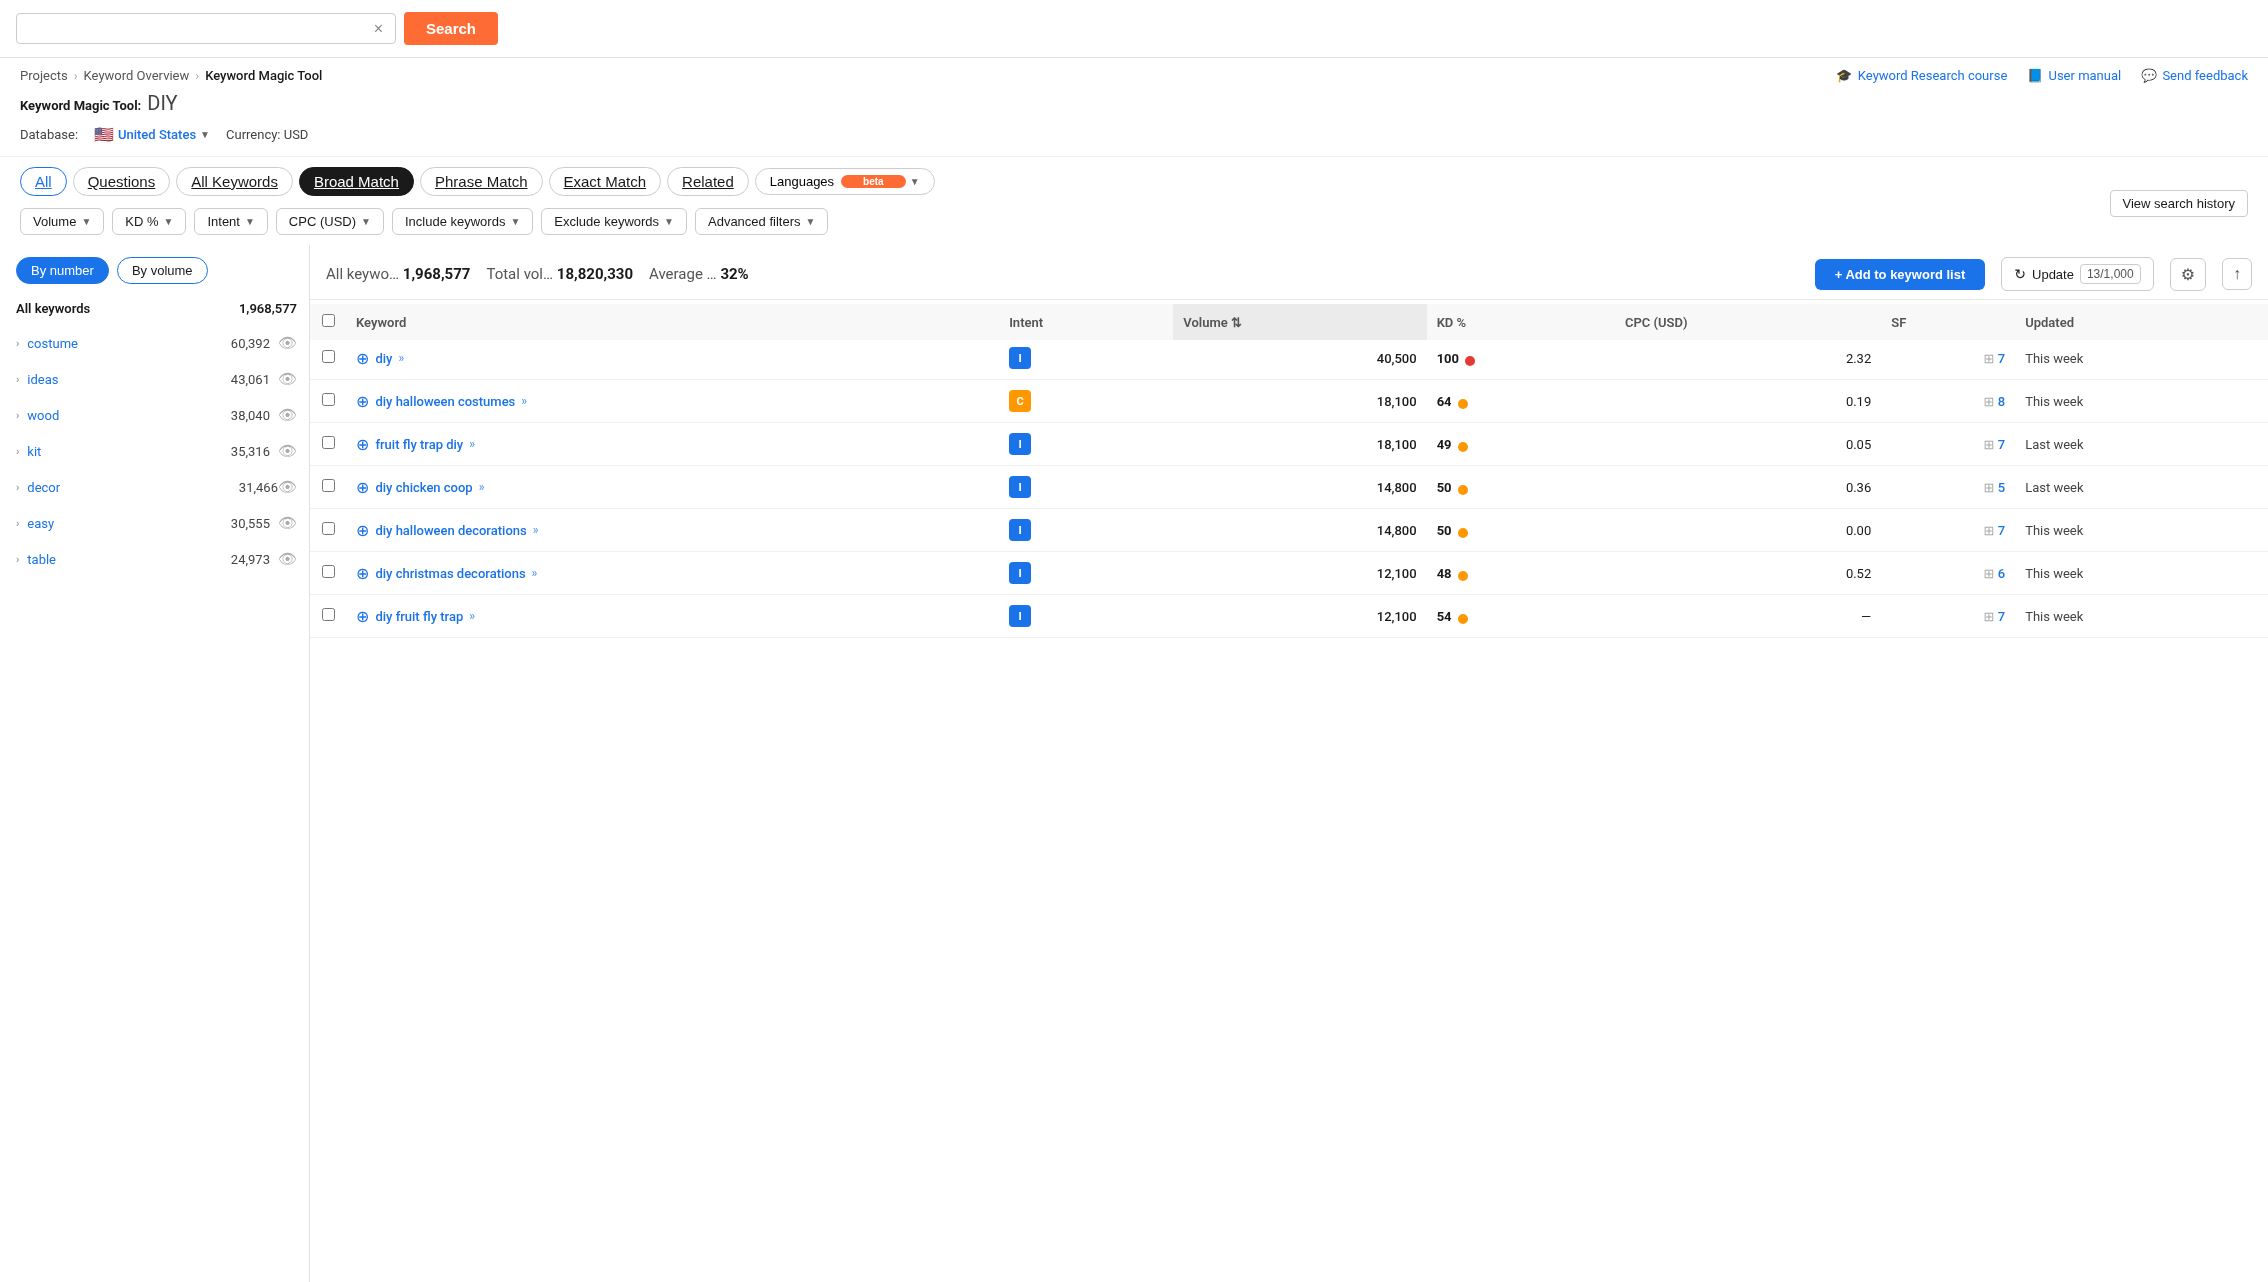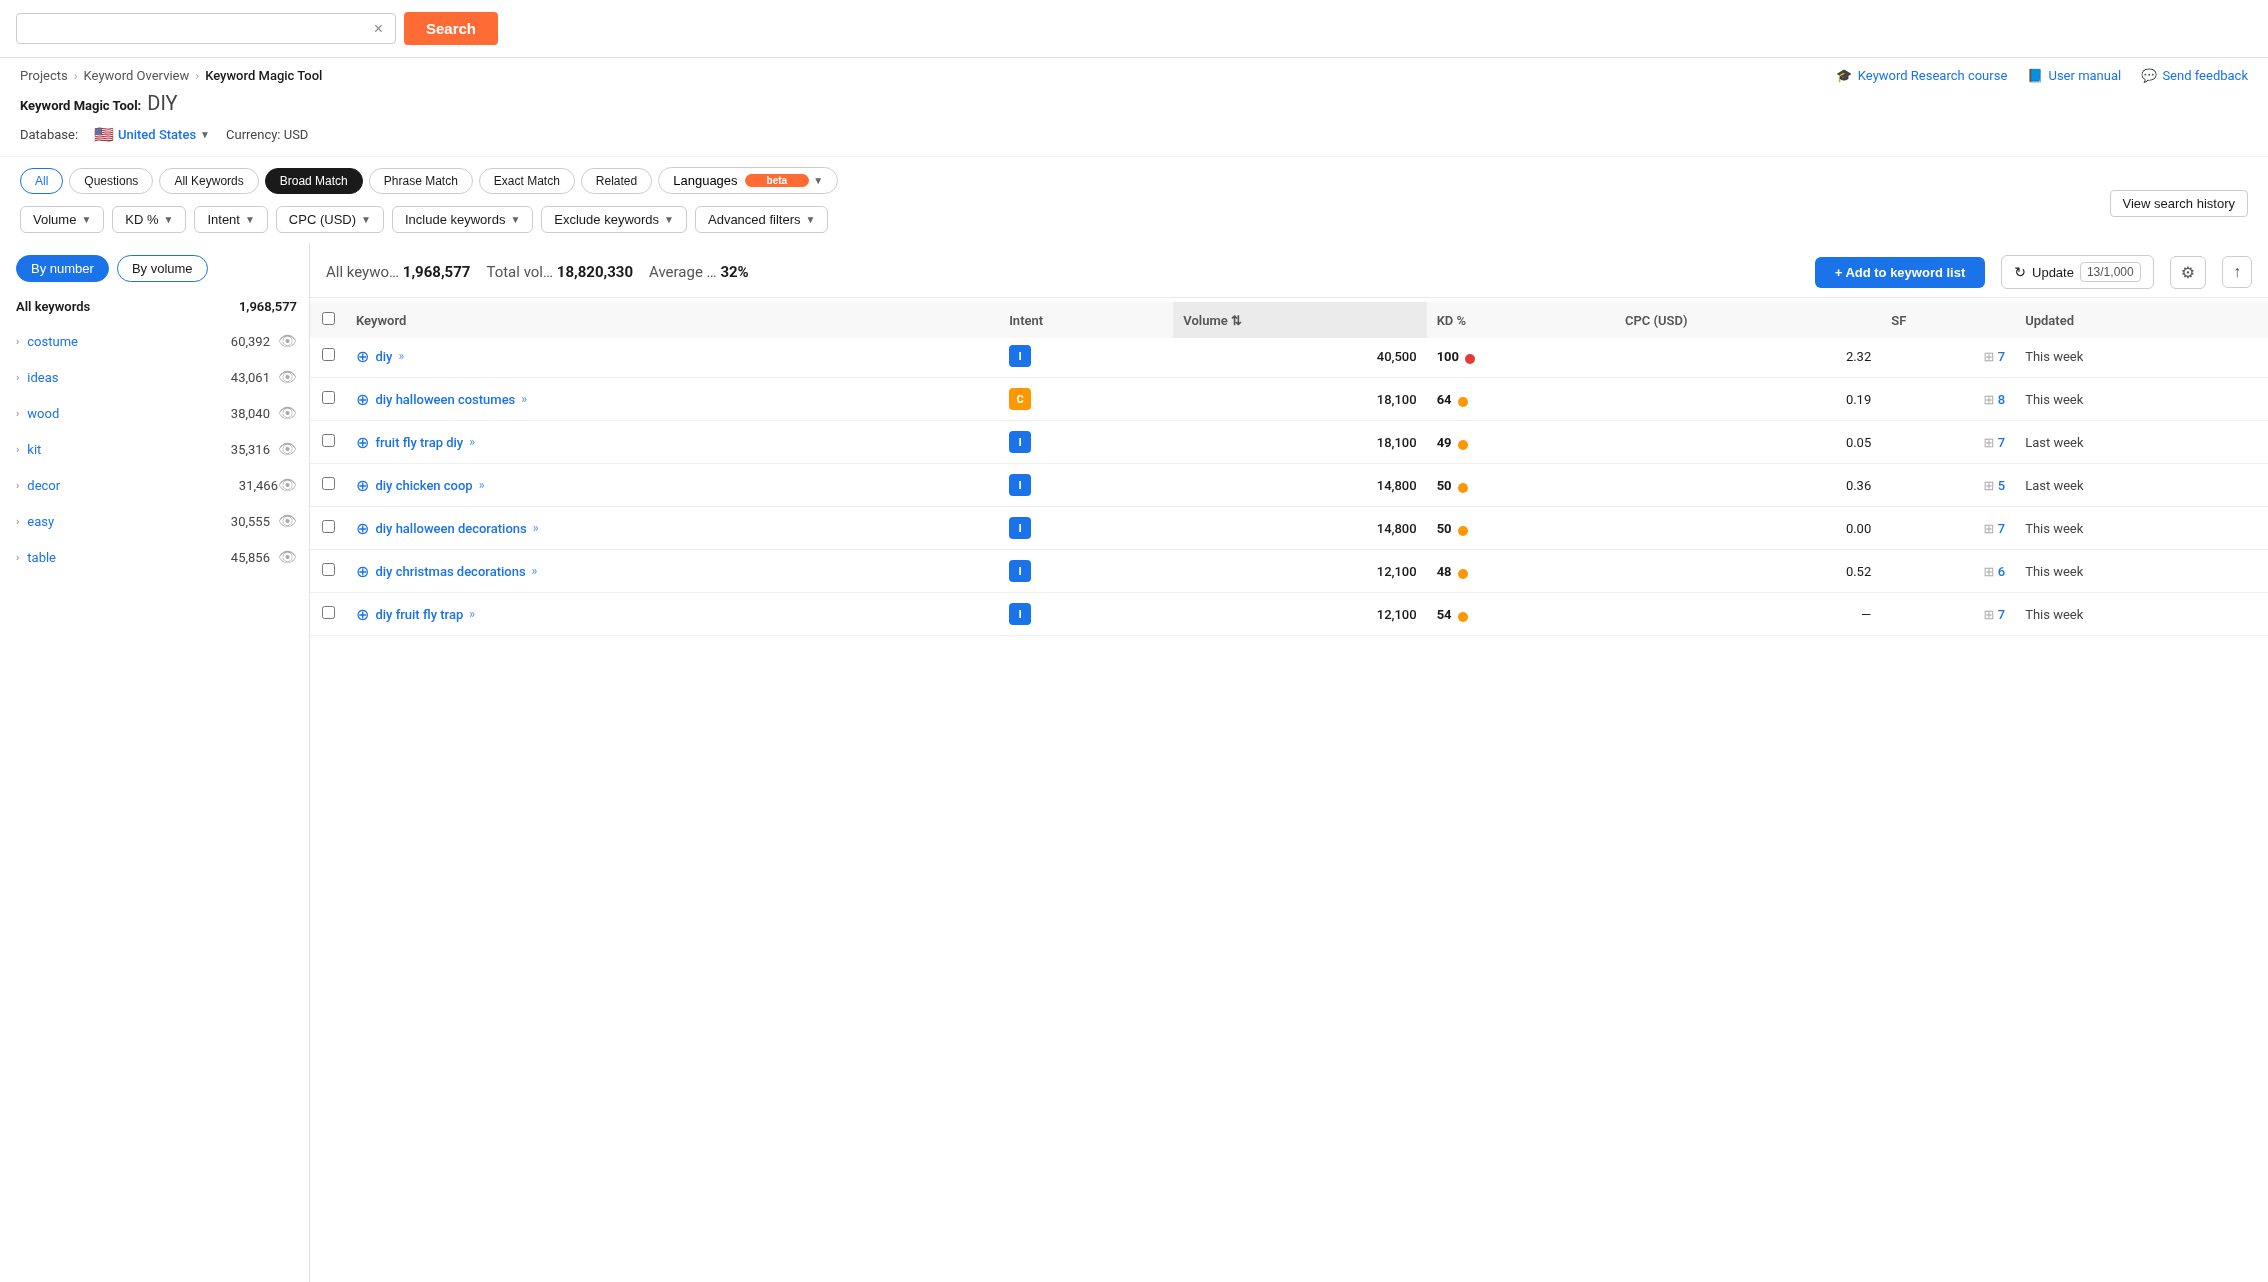--- a/index.html
+++ b/index.html
@@ -29,21 +29,21 @@
     
     .view-history-btn { position: absolute; right: 20px; top: 132px; background: #fff; border: 1px solid #ccc; border-radius: 4px; padding: 5px 12px; font-size: 13px; color: #1a1a1a; cursor: pointer; }
 
     
     .database-row { display: flex; align-items: center; gap: 16px; padding: 6px 20px 12px 20px; font-size: 13px; color: #444; }
     .db-link { display: flex; align-items: center; gap: 4px; color: #1a73e8; cursor: pointer; font-weight: 500; }
     .flag { font-size: 16px; }
 
     
     .filter-tabs { display: flex; align-items: center; gap: 6px; padding: 10px 20px 6px 20px; flex-wrap: wrap; border-top: 1px solid #f0f0f0; }
-    .tab-btn { border: 1.5px solid #ccc; border-radius: 20px; padding: 5px 14px; font-size: 12px; background: #fff; color: #1a1a1a; cursor: pointer; white-space: nowrap; }
+    .tab-btn { border: 1.5px solid #ccc; border-radius: 20px; padding: 5px 14px; font-size: 15px; background: #fff; color: #1a1a1a; cursor: pointer; white-space: nowrap; text-decoration: underline; }
     .tab-btn.active { border-color: #1a73e8; color: #1a73e8; background: #fff; }
     .tab-btn.active-filled { border-color: #1a1a1a; color: #fff; background: #1a1a1a; }
     .lang-btn { display: flex; align-items: center; gap: 4px; border: 1.5px solid #ccc; border-radius: 20px; padding: 5px 14px; font-size: 13px; background: #fff; cursor: pointer; }
     .beta-badge { background: #ff6b35; color: #fff; font-size: 10px; padding: 1px 22px; border-radius: 8px; margin-left: 3px; font-weight: 600; }
 
     
     .dropdown-filters { display: flex; align-items: center; gap: 8px; padding: 6px 20px 10px 20px; flex-wrap: wrap; }
     .filter-dropdown { display: flex; align-items: center; gap: 5px; border: 1.5px solid #ccc; border-radius: 6px; padding: 5px 12px; font-size: 13px; background: #fff; cursor: pointer; color: #1a1a1a; white-space: nowrap; }
     .chevron { font-size: 10px; color: #666; }
 
@@ -282,21 +282,21 @@
           <span class="sidebar-item-count">30,555</span>
           <span class="eye-icon">👁</span>
         </div>
       </div>
       <div class="sidebar-item">
         <div class="sidebar-item-left">
           <span class="expand-arrow">›</span>
           <span class="sidebar-item-label">table</span>
         </div>
         <div style="display:flex;align-items:center;gap:8px;">
-          <span class="sidebar-item-count">45,856</span>
+          <span class="sidebar-item-count">24,973</span>
           <span class="eye-icon">👁</span>
         </div>
       </div>
     </div>
   </div>
 
   <div class="table-area">
 
     <div class="stats-bar">
       <div class="stat-item">

